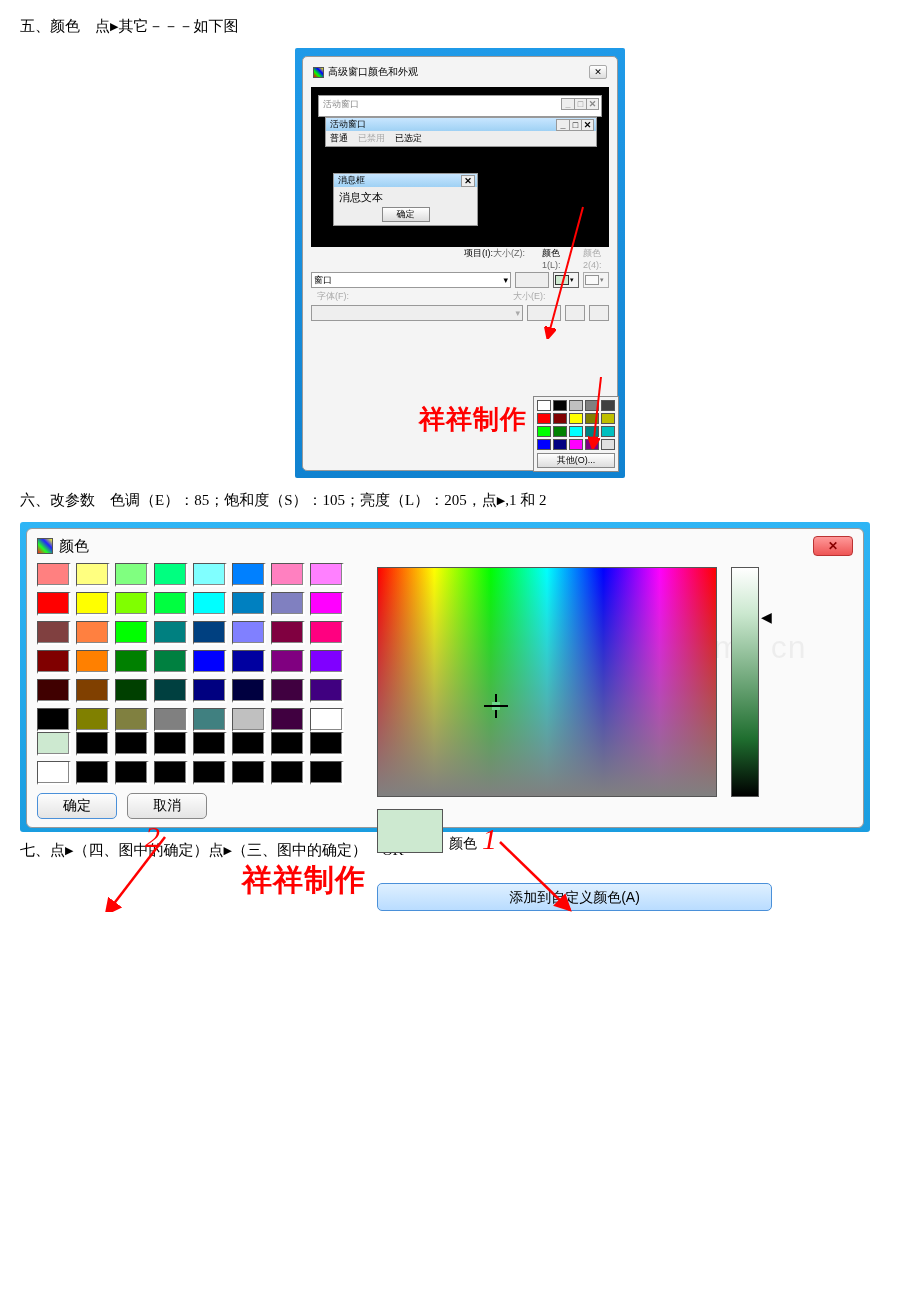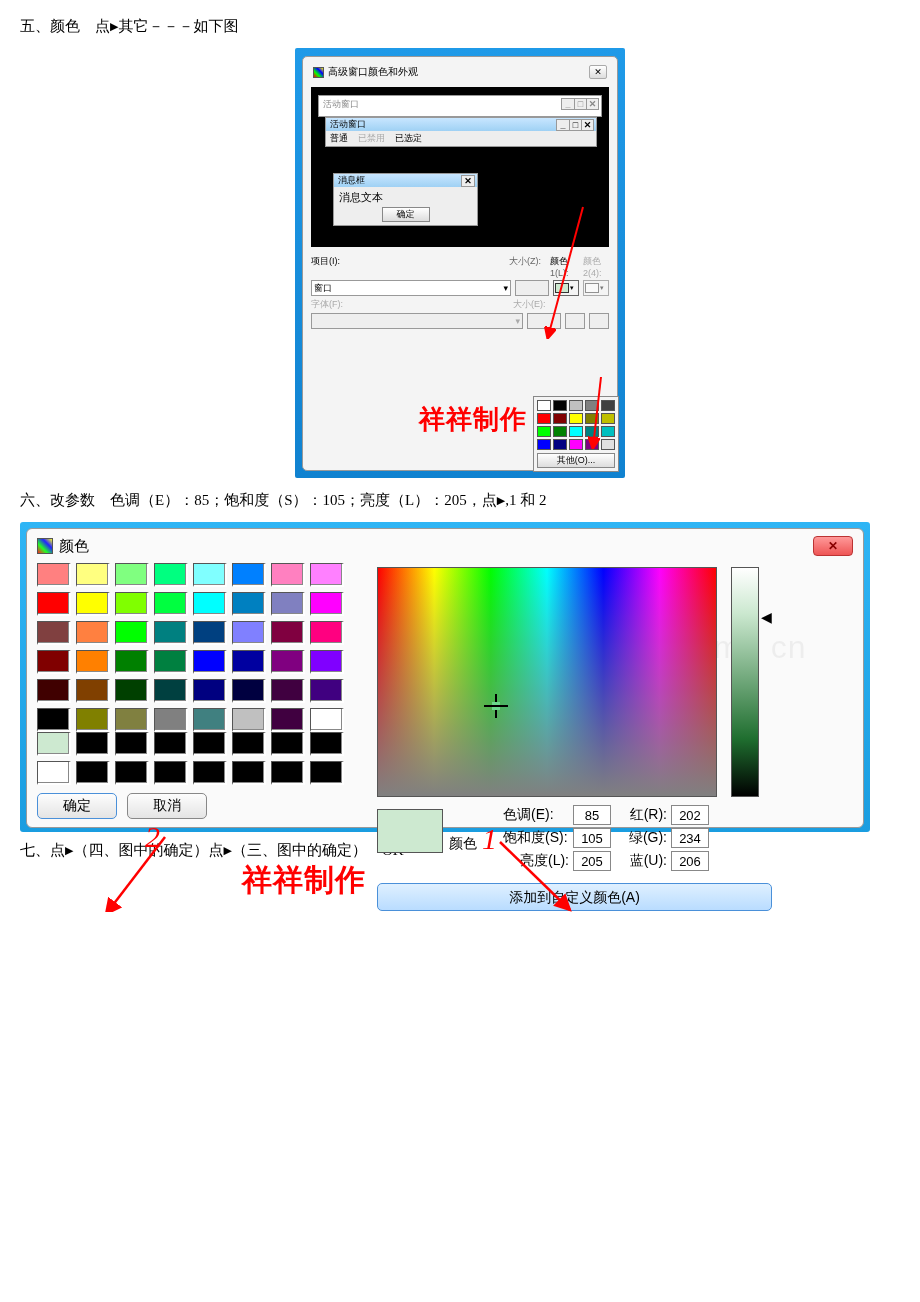--- a/index.html
+++ b/index.html
@@ -121,21 +121,21 @@
   }
   .form-row .drop.disabled { background: #eee; color: #aaa; }
   .mini { width: 34px; height: 16px; border: 1px solid #999; background: #fff; }
   .mini.disabled { background: #eee; }
   .col-btn {
     width: 26px; height: 16px; border: 1px solid #666;
     display: inline-flex; align-items: center; padding: 1px;
   }
   .col-sw { width: 14px; height: 10px; border: 1px solid #333; }
   .col-arr { font-size: 7px; margin-left: 1px; }
-  .labels9 { display: flex; font-size: 9px; color: #666; gap: 7px; }
+  .labels9 { display: flex; font-size: 9px; color: #666; gap: 15px; }
   .palette {
     position: absolute; right: -2px; bottom: -2px; width: 86px;
     background: #f4f4f4; border: 1px solid #888; padding: 3px;
   }
   .pal-grid { display: grid; grid-template-columns: repeat(5, 14px); gap: 2px; }
   .pal-cell { width: 14px; height: 11px; border: 1px solid #555; }
   .pal-other {
     margin-top: 3px; width: 100%; height: 15px; border: 1px solid #888;
     background: linear-gradient(#fff,#ddd); font-size: 9px; text-align: center;
     line-height: 13px;
@@ -327,21 +327,21 @@
           <span class="win-ctrls">
               <span>✕</span>
             </span>
         </div>
         <div class="msg-body">消息文本</div>
         <div class="msg-btn">确定</div>
       </div>
     </div>
 
 
-    <div style="display:flex; justify-content:space-between; margin-top:8px;">
+    <div style="display:flex; justify-content:flex-end; ">
       <span style="font-size:9px;">项目(I):</span>
       <div class="labels9">
         <span style="width:34px;">大小(Z):</span>
         <span style="width:26px;"><span class="red">颜色</span></span>
         <span style="width:26px; color:#aaa;">颜色</span>
       </div>
     </div>
     <div style="display:flex; justify-content:flex-end;">
       <div class="labels9">
         <span style="width:34px;"></span>
@@ -360,21 +360,21 @@
         <span class="col-sw" style="background:#cde9d0;"></span>
         <span class="col-arr">▾</span>
       </div>
       <div class="col-btn" style="opacity:.5;">
         <span class="col-sw" style="background:#fff;"></span>
         <span class="col-arr">▾</span>
       </div>
     </div>
 
     <div class="form-row">
-      <span class="lbl" style="color:#aaa;">字体(F):</span>
+      <span class="lbl" style="color:#aaa;margin-left:6px;">字体(F):</span>
       <span style="flex:1;"></span>
       <span style="font-size:9px;color:#aaa;width:34px;">大小(E):</span>
       <span style="width:58px;"></span>
     </div>
     <div class="form-row">
       <div class="drop disabled">
           <span></span>
           <span>▾</span>
         </div>
       <div class="mini disabled"></div>
@@ -524,36 +524,20 @@
               <div class="gap"></div>
             </div>
         </div>
         <div class="lum"></div>
         <div class="lum-arrow">◀</div>
 
         <div class="bottom-right">
           <div class="colsolid"></div>
           <span class="colsolid-lbl">颜色</span>
 
-          <div class="num-grid">
-            <span>色调(E):</span>
-            <input class="num-in" value="85" style="">
-            <span style="text-align:right;padding-right:4px;">红(R):</span>
-            <input class="num-in" value="202" style="">
-
-            <span>饱和度(S):</span>
-            <input class="num-in" value="105" style="">
-            <span style="text-align:right;padding-right:4px;">绿(G):</span>
-            <input class="num-in" value="234" style="">
-
-            <span style="text-align:right;padding-right:4px;">亮度(L):</span>
-            <input class="num-in" value="205" style="">
-            <span style="text-align:right;padding-right:4px;">蓝(U):</span>
-            <input class="num-in" value="206" style="">
-          </div>
 
           <div class="add-btn">
             <span>添加到自定义颜色(A)</span>
           </div>
         </div>
       </div>
     </div>
   </div>
 
   <div class="ann1">1</div>

